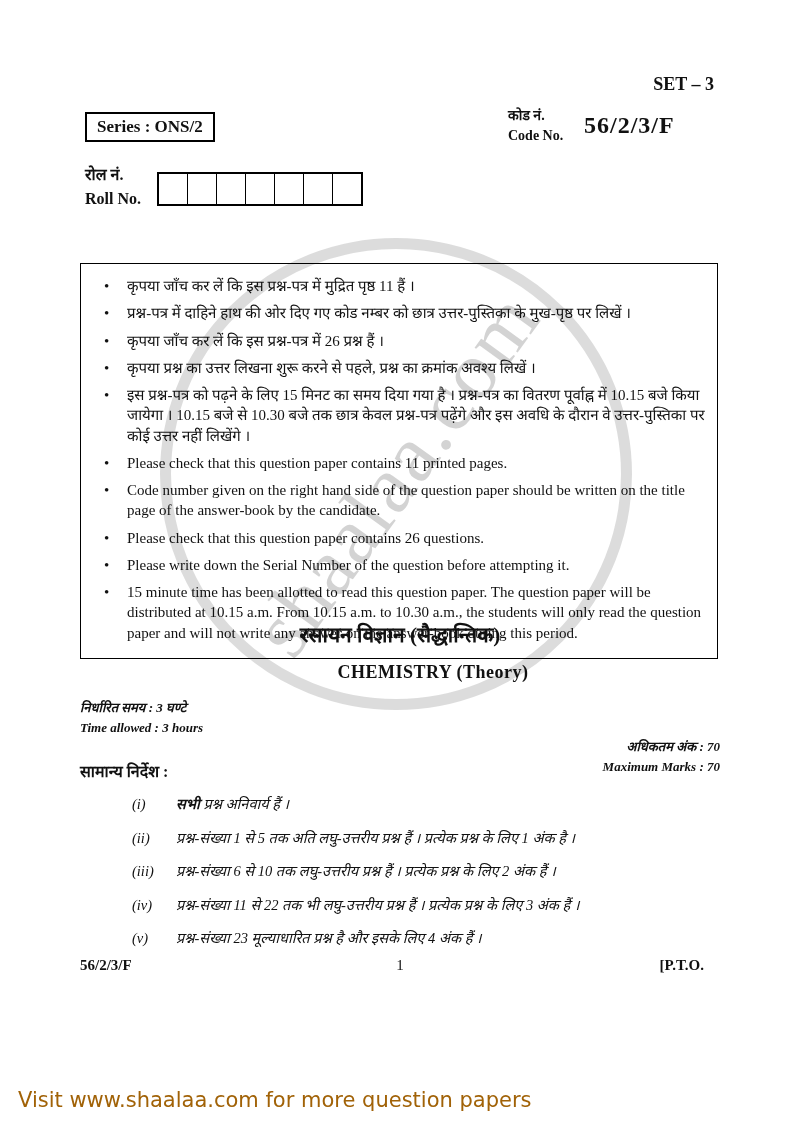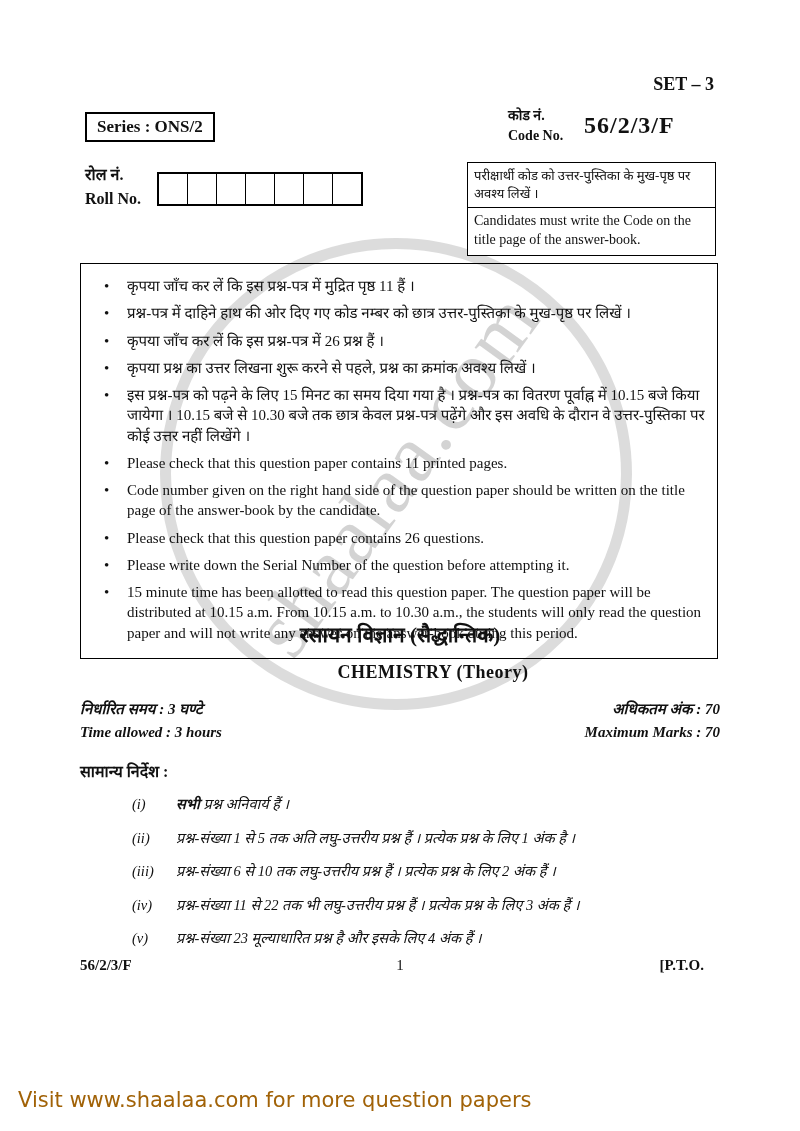--- a/index.html
+++ b/index.html
@@ -38,21 +38,21 @@
   .cand-hi{padding:4px 6px 5px 6px;border-bottom:1.5px solid #000;line-height:1.35;}
   .cand-en{padding:4px 6px 5px 6px;font-size:14px;line-height:1.35;}
   
   .notice-box{position:absolute;top:263px;left:80px;width:612px;border:1.5px solid #000;background:transparent;padding:12px 12px 8px 12px;}
   .n-item{position:relative;padding-left:34px;margin-bottom:7px;font-size:15px;line-height:1.35;}
   .n-item::before{content:"\2022";position:absolute;left:11px;top:0px;font-size:15px;}
   
   .title-hi{position:absolute;top:620px;left:0;width:100%;text-align:center;font-weight:bold;font-size:21px;}
   .title-en{position:absolute;top:662px;left:0;width:100%;text-align:center;font-weight:bold;font-size:18px;letter-spacing:0.5px;padding-left:33px;}
   
-  .meta-row{position:absolute;top:698px;left:80px;right:80px;display:flex;justify-content:space-between;font-size:15px;line-height:1.5;}
+  .meta-row{position:absolute;top:698px;left:80px;right:80px;display:flex;justify-content:space-between;font-size:13px;line-height:1.5;flex-direction:column;}
   .meta-left{text-align:left;}
   .meta-right{text-align:right;}
   .bi{font-style:italic;font-weight:bold;}
   
   .gen-heading{position:absolute;top:760px;left:80px;font-weight:bold;font-size:16px;}
   .gen-list{position:absolute;top:795px;left:132px;width:586px;}
   .gen-row{display:flex;margin-bottom:14px;font-style:italic;font-size:14.5px;line-height:1.35;}
   .gen-num{width:44px;flex:0 0 44px;}
   .gen-text{flex:1;}
   
@@ -96,24 +96,20 @@
     <div class="roll-grid">
       <div class="roll-cell"></div>
       <div class="roll-cell"></div>
       <div class="roll-cell"></div>
       <div class="roll-cell"></div>
       <div class="roll-cell"></div>
       <div class="roll-cell"></div>
       <div class="roll-cell"></div>
     </div>
 
-    <div class="cand-box">
-      <div class="cand-hi">परीक्षार्थी कोड को उत्तर-पुस्तिका के मुख-पृष्ठ पर अवश्य लिखें ।</div>
-      <div class="cand-en">Candidates must write the Code on the title page of the answer-book.</div>
-    </div>
 
     <div class="notice-box">
       <div class="n-item"><span class="n-text"><span>कृपया जाँच कर लें कि इस प्रश्न-पत्र में मुद्रित पृष्ठ </span><span class="seg-b">11</span><span> हैं ।</span></span></div>
       <div class="n-item"><span class="n-text"><span>प्रश्न-पत्र में दाहिने हाथ की ओर दिए गए कोड नम्बर को छात्र उत्तर-पुस्तिका के मुख-पृष्ठ पर लिखें ।</span></span></div>
       <div class="n-item"><span class="n-text"><span>कृपया जाँच कर लें कि इस प्रश्न-पत्र में </span><span class="seg-b">26</span><span> प्रश्न हैं ।</span></span></div>
       <div class="n-item"><span class="n-text"><span class="seg-b">कृपया प्रश्न का उत्तर लिखना शुरू करने से पहले, प्रश्न का क्रमांक अवश्य लिखें ।</span></span></div>
       <div class="n-item"><span class="n-text"><span>इस प्रश्न-पत्र को पढ़ने के लिए 15 मिनट का समय दिया गया है । प्रश्न-पत्र का वितरण पूर्वाह्न में 10.15 बजे किया जायेगा । 10.15 बजे से 10.30 बजे तक छात्र केवल प्रश्न-पत्र पढ़ेंगे और इस अवधि के दौरान वे उत्तर-पुस्तिका पर कोई उत्तर नहीं लिखेंगे ।</span></span></div>
       <div class="n-item"><span class="n-text"><span>Please check that this question paper contains </span><span class="seg-b">11</span><span> printed pages.</span></span></div>
       <div class="n-item"><span class="n-text"><span>Code number given on the right hand side of the question paper should be written on the title page of the answer-book by the candidate.</span></span></div>
       <div class="n-item"><span class="n-text"><span>Please check that this question paper contains </span><span class="seg-b">26</span><span> questions.</span></span></div>

